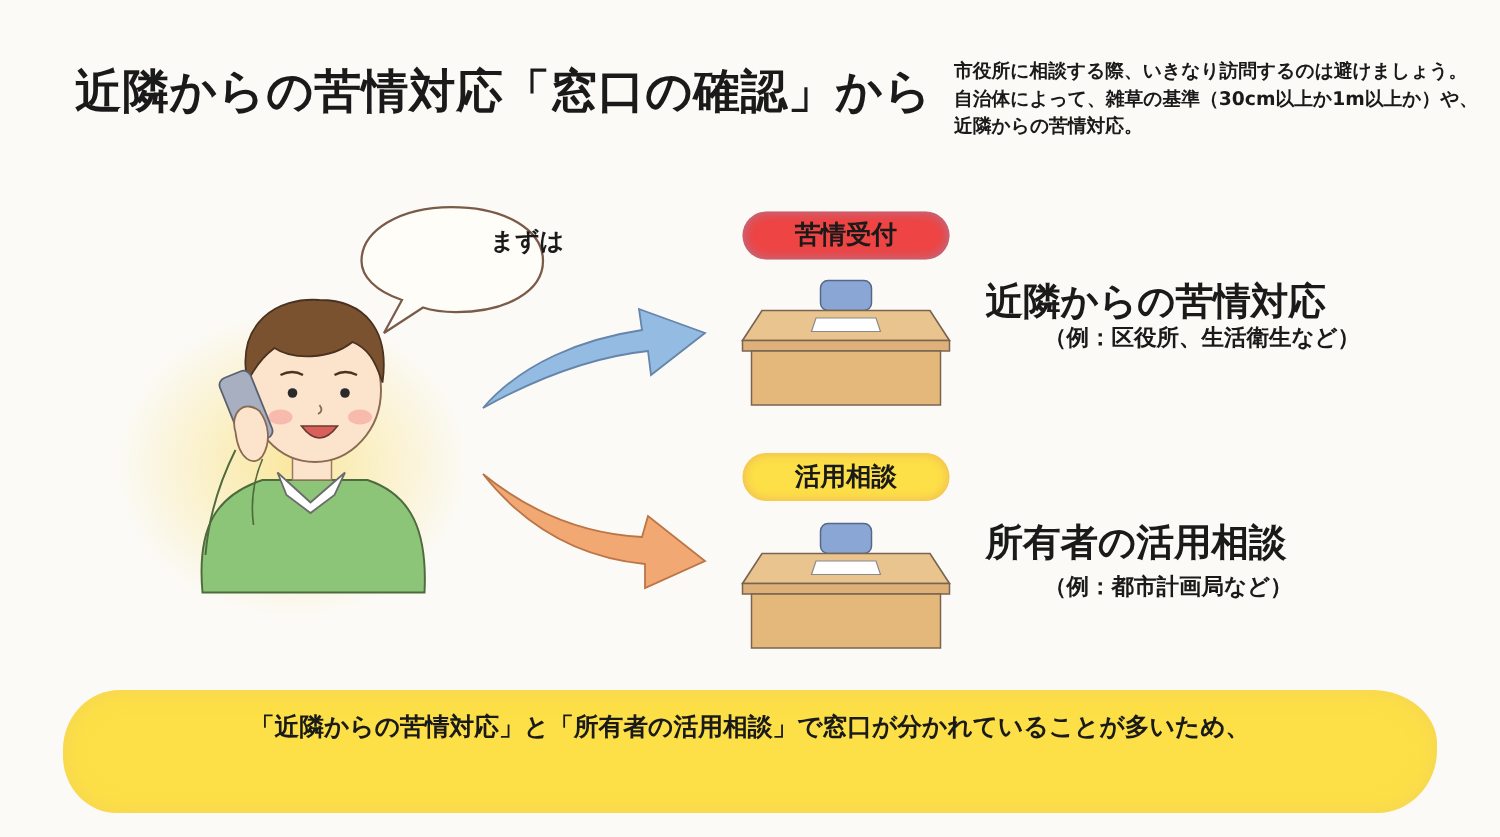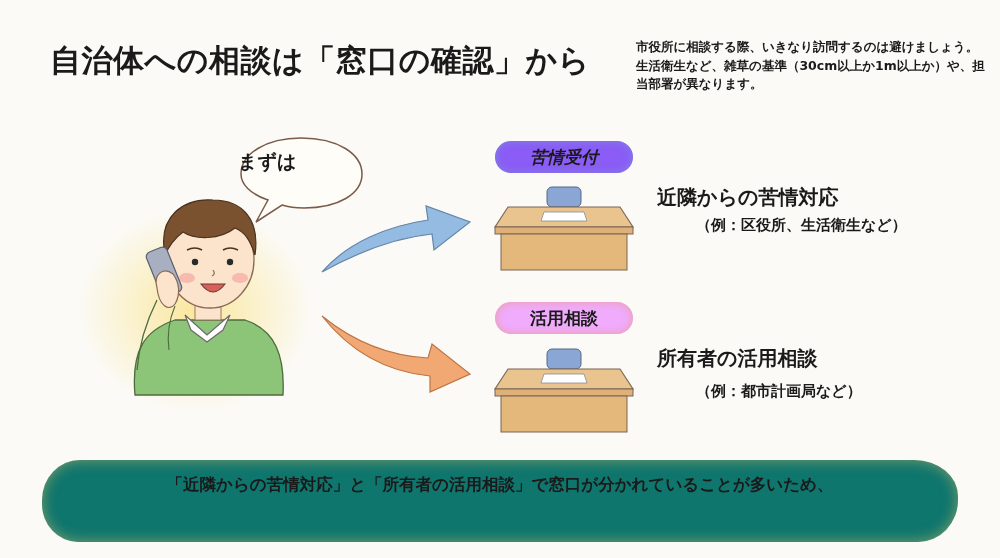--- a/index.html
+++ b/index.html
@@ -18,50 +18,50 @@
   .note {
     position: absolute; left: 636px; top: 38px; width: 350px;
     font-size: 12.5px; font-weight: bold; line-height: 18.5px;
   }
   .glow {
     position: absolute; left: 80px; top: 210px; width: 230px; height: 200px;
     background: radial-gradient(ellipse at center, rgba(250,225,130,0.75) 0%, rgba(250,230,150,0.35) 45%, rgba(251,250,246,0) 72%);
   }
   .bubble-wrap { position: absolute; left: 238px; top: 132px; width: 140px; height: 100px; }
   .bubble-text {
-    position: absolute; left: 0; top: 18px; width: 126px;
-    text-align: left; font-size: 19px; font-weight: bold; line-height: 22px;
+    position: absolute; left: 12px; top: 18px; width: 126px;
+    text-align: right; font-size: 16px; font-weight: bold; line-height: 22px;
   }
   .person { position: absolute; left: 95px; top: 170px; width: 220px; height: 230px; }
   .arrow { position: absolute; }
   .tag {
     position: absolute; height: 32px; border-radius: 16px;
     font-size: 17px; font-weight: bold; text-align: center; line-height: 32px;
   }
-  .tag-blue { left: 495px; top: 141px; width: 138px; background: #8b5cf6; box-shadow: inset 0 0 8px rgba(120,160,210,0.6); font-style: italic; }
-  .tag-orange { left: 495px; top: 302px; width: 138px; background: #f0abfc; box-shadow: inset 0 0 8px rgba(230,150,100,0.6); }
+  .tag-blue { left: 495px; top: 141px; width: 138px; background: #ef4444; box-shadow: inset 0 0 8px rgba(120,160,210,0.6); }
+  .tag-orange { left: 495px; top: 302px; width: 138px; background: #fde047; box-shadow: inset 0 0 8px rgba(230,150,100,0.6); }
   .desk { position: absolute; }
-  .desc-main { position: absolute; font-size: 20px; font-weight: bold; white-space: nowrap; }
+  .desc-main { position: absolute; font-size: 25px; font-weight: bold; white-space: nowrap; }
   .desc-sub { position: absolute; font-size: 15px; font-weight: bold; white-space: nowrap; margin-left: 47px; }
   .banner {
     position: absolute; left: 42px; top: 460px; width: 916px; height: 82px;
-    background: #0f766e;
+    background: #fde047;
     border-radius: 38px 44px 40px 36px / 40px 36px 42px 38px;
     box-shadow: inset 0 0 14px rgba(240,200,100,0.5);
   }
   .banner-line {
     position: absolute; left: 0; width: 100%; text-align: center;
     font-size: 16.5px; font-weight: bold; white-space: nowrap;
   }
 </style>
 </head>
 <body>
 
-<div class="title">自治体への相談は「窓口の確認」から</div>
-<div class="note">市役所に相談する際、いきなり訪問するのは避けましょう。生活衛生など、雑草の基準（30cm以上か1m以上か）や、担当部署が異なります。</div>
+<div class="title">近隣からの苦情対応「窓口の確認」から</div>
+<div class="note">市役所に相談する際、いきなり訪問するのは避けましょう。自治体によって、雑草の基準（30cm以上か1m以上か）や、近隣からの苦情対応。</div>
 
 <div class="glow"></div>
 
 <div class="bubble-wrap">
   <svg width="140" height="100" viewBox="0 0 140 100">
     <path d="M63 6 C100 6 124 22 124 42 C124 62 100 76 66 76 C58 76 50 75 44 73 L18 90 L30 68 C12 62 3 52 3 42 C3 22 28 6 63 6 Z" fill="#fffdf8" stroke="#7a5a48" stroke-width="1.5"></path>
   </svg>
   <div class="bubble-text">
     <div>まずは</div>
   </div>

